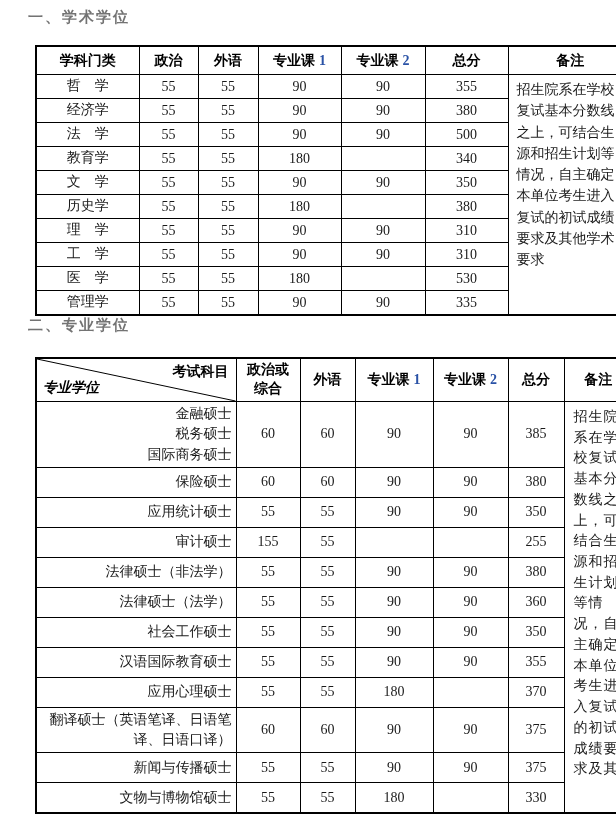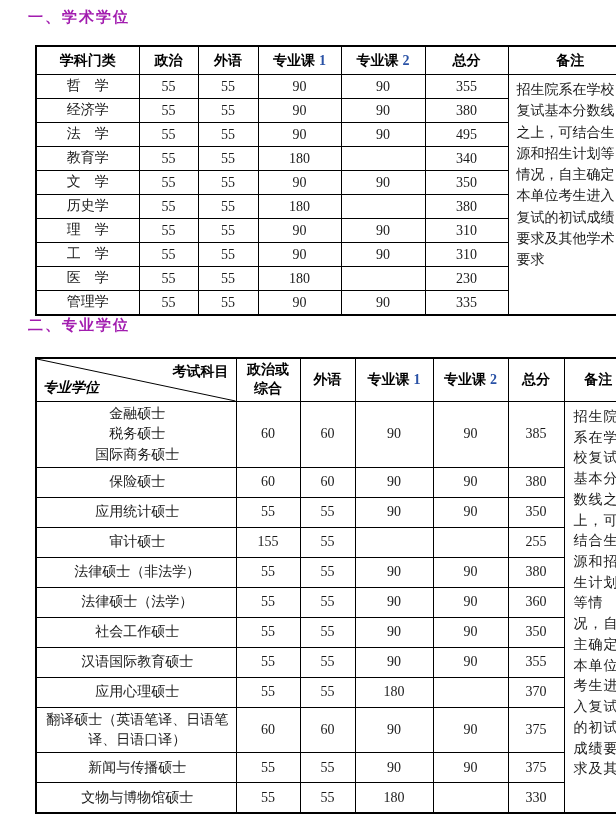--- a/index.html
+++ b/index.html
@@ -14,21 +14,21 @@
   }
   .doc {
     padding: 8px 0 0 13px;
     width: 597px;
   }
   .section-title {
     font-size: 15px;
     font-weight: bold;
     margin: 0 0 0 15px;
     letter-spacing: 2px;
-    color: #a21caf;
+    color: #737373;
   }
   .section-title.second {
   }
   table {
     border-collapse: collapse;
     table-layout: fixed;
     width: 597px;
     border: 2px solid #000;
     margin-left: 22px;
   }
@@ -50,21 +50,21 @@
   .t1 tbody td { height: 23px; }
   .t2 thead th { height: 42px; }
   .t2 tbody td { height: 25px; }
   .hnum {
     color: var(--accent, #2a52a6);
     margin-left: 4px;
     font-weight: bold;
   }
   .wrap-pre { white-space: pre-line; line-height: 1.35; }
   .name-cell-left {
-    text-align: center;
+    text-align: right;
     padding: 2px 4px 2px 6px;
     line-height: 1.45;
   }
   .remark-cell {
     text-align: left;
     vertical-align: top;
     padding: 4px 7px 2px 8px;
     line-height: 1.52;
     font-weight: normal;
   }
@@ -139,21 +139,21 @@
           <td>90</td>
           <td>90</td>
           <td>380</td>
         </tr>
         <tr>
           <td class=" wrap-pre">法　学</td>
           <td>55</td>
           <td>55</td>
           <td>90</td>
           <td>90</td>
-          <td>495</td>
+          <td>500</td>
         </tr>
         <tr>
           <td class=" wrap-pre">教育学</td>
           <td>55</td>
           <td>55</td>
           <td>180</td>
           <td></td>
           <td>340</td>
         </tr>
         <tr>
@@ -187,21 +187,21 @@
           <td>90</td>
           <td>90</td>
           <td>310</td>
         </tr>
         <tr>
           <td class=" wrap-pre">医　学</td>
           <td>55</td>
           <td>55</td>
           <td>180</td>
           <td></td>
-          <td>230</td>
+          <td>530</td>
         </tr>
         <tr>
           <td class=" wrap-pre">管理学</td>
           <td>55</td>
           <td>55</td>
           <td>90</td>
           <td>90</td>
           <td>335</td>
         </tr>
       </tbody>

